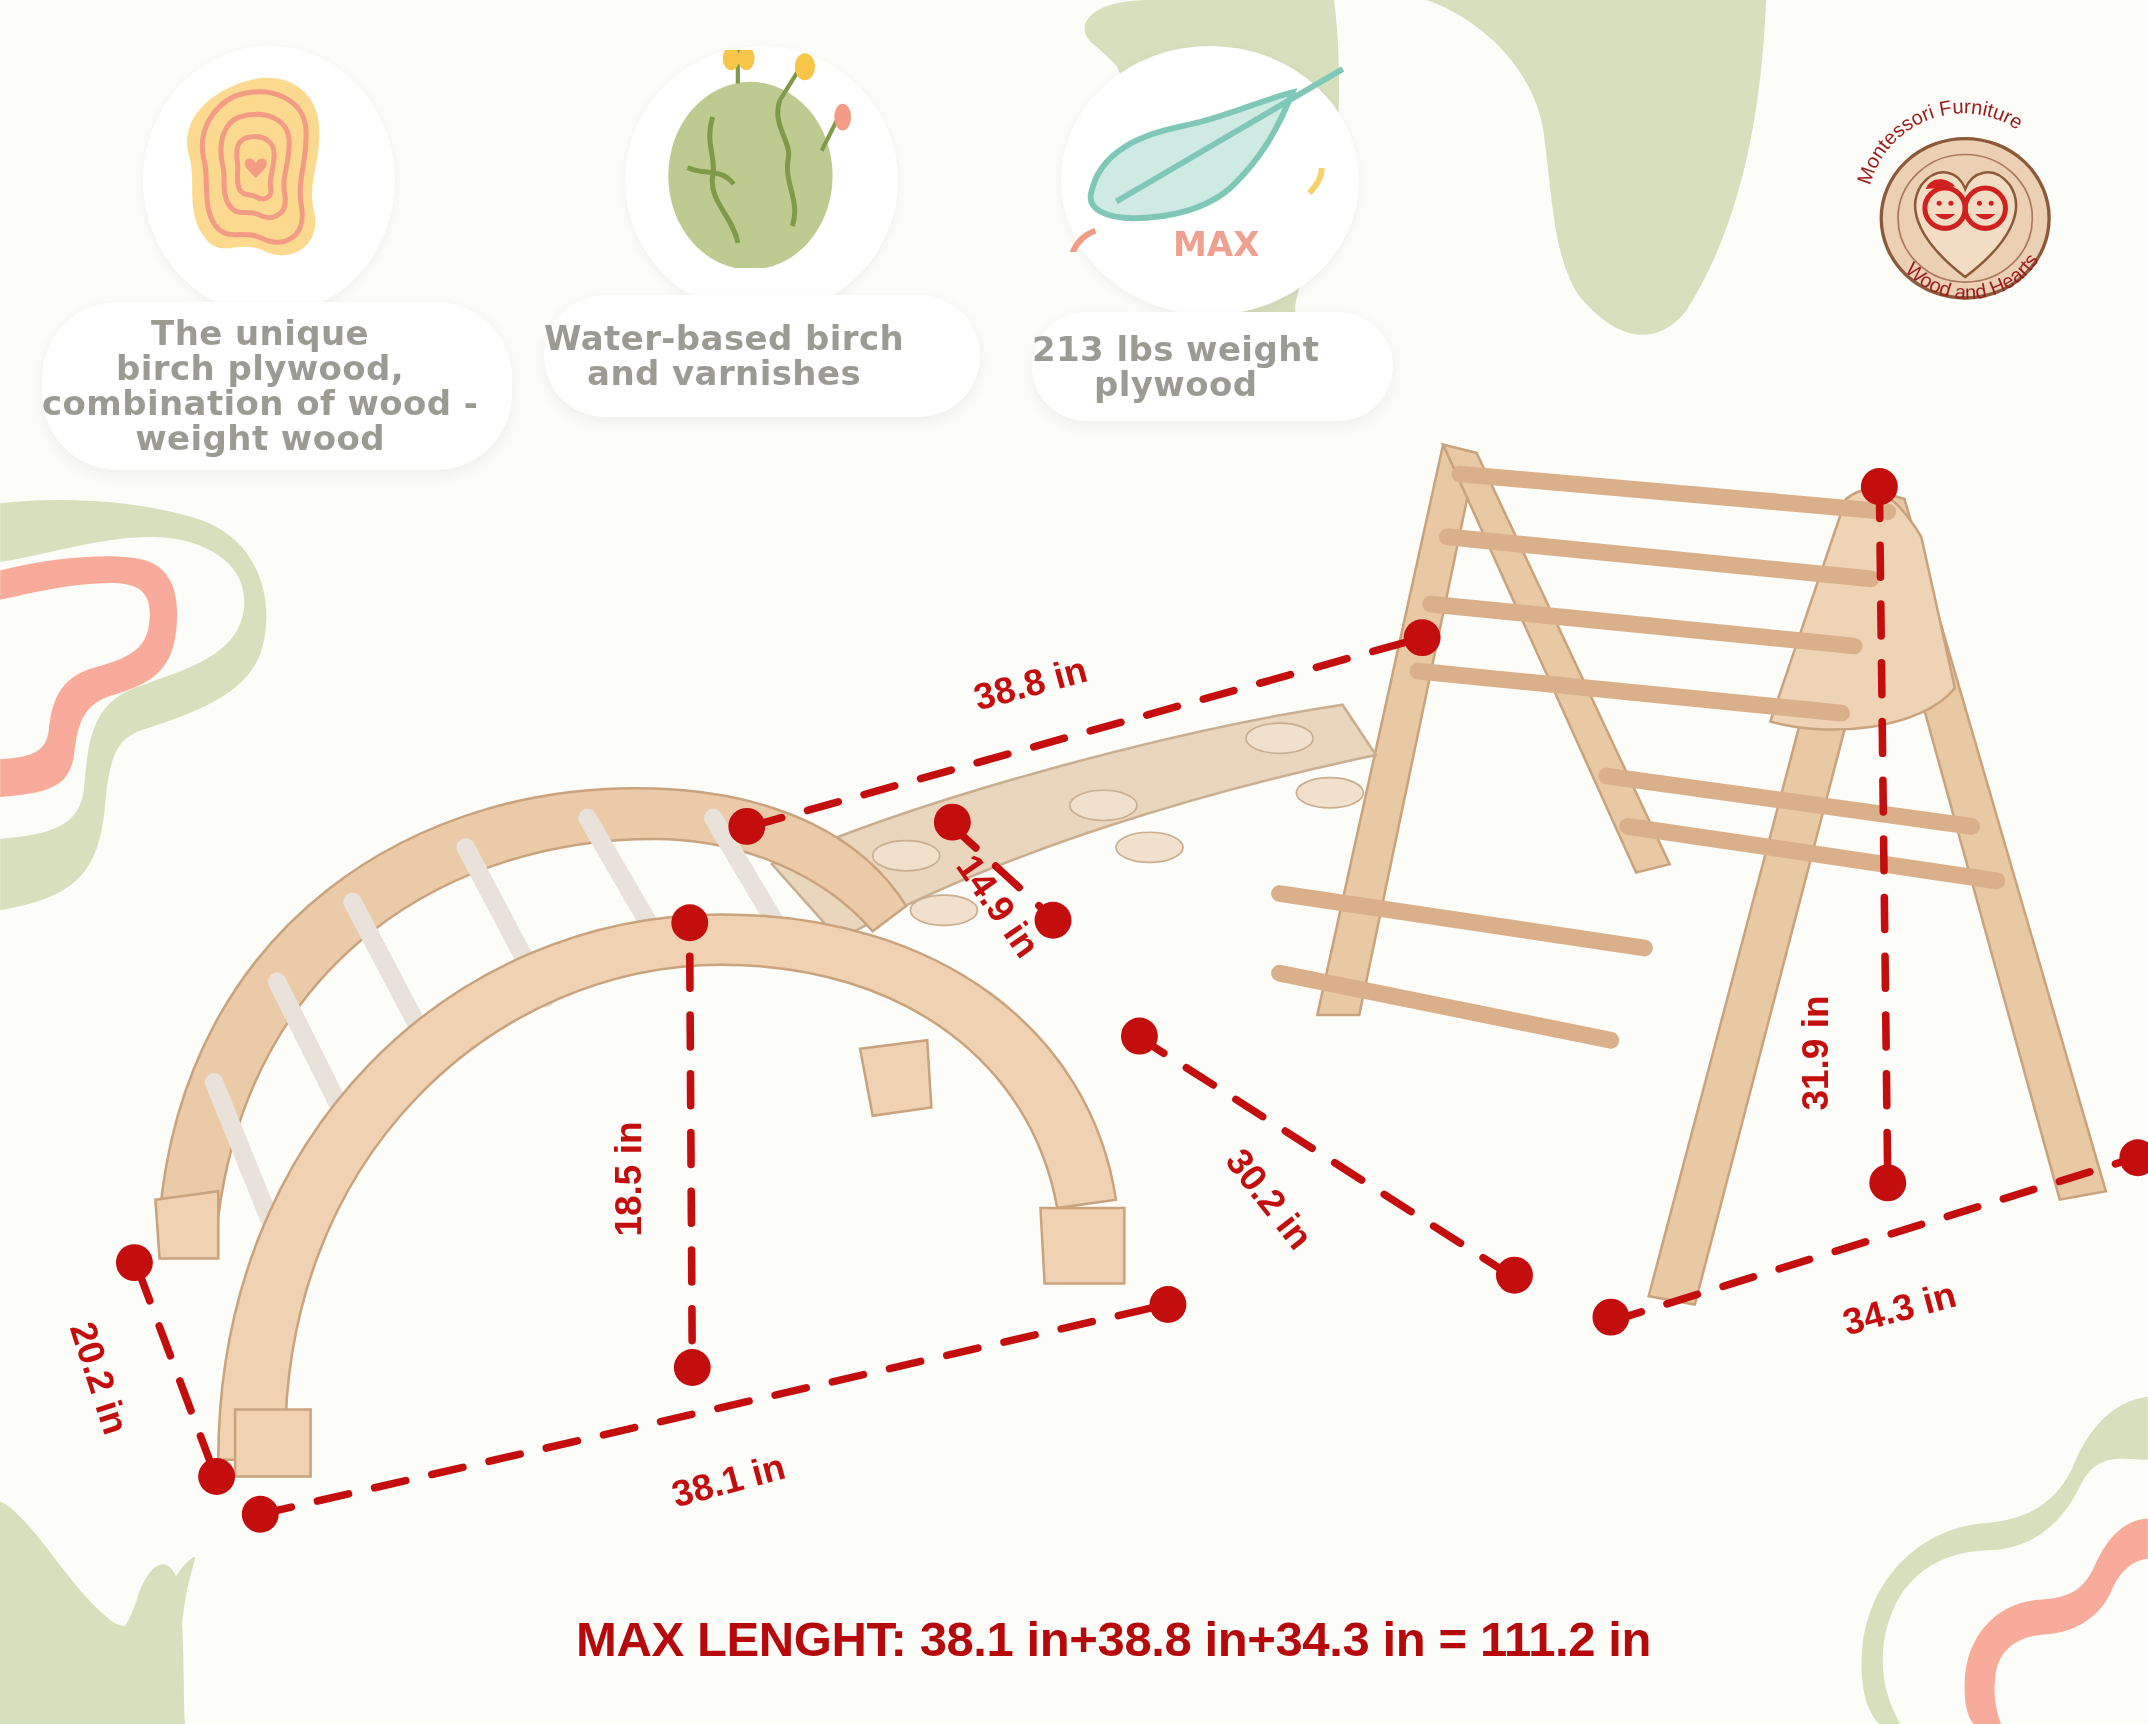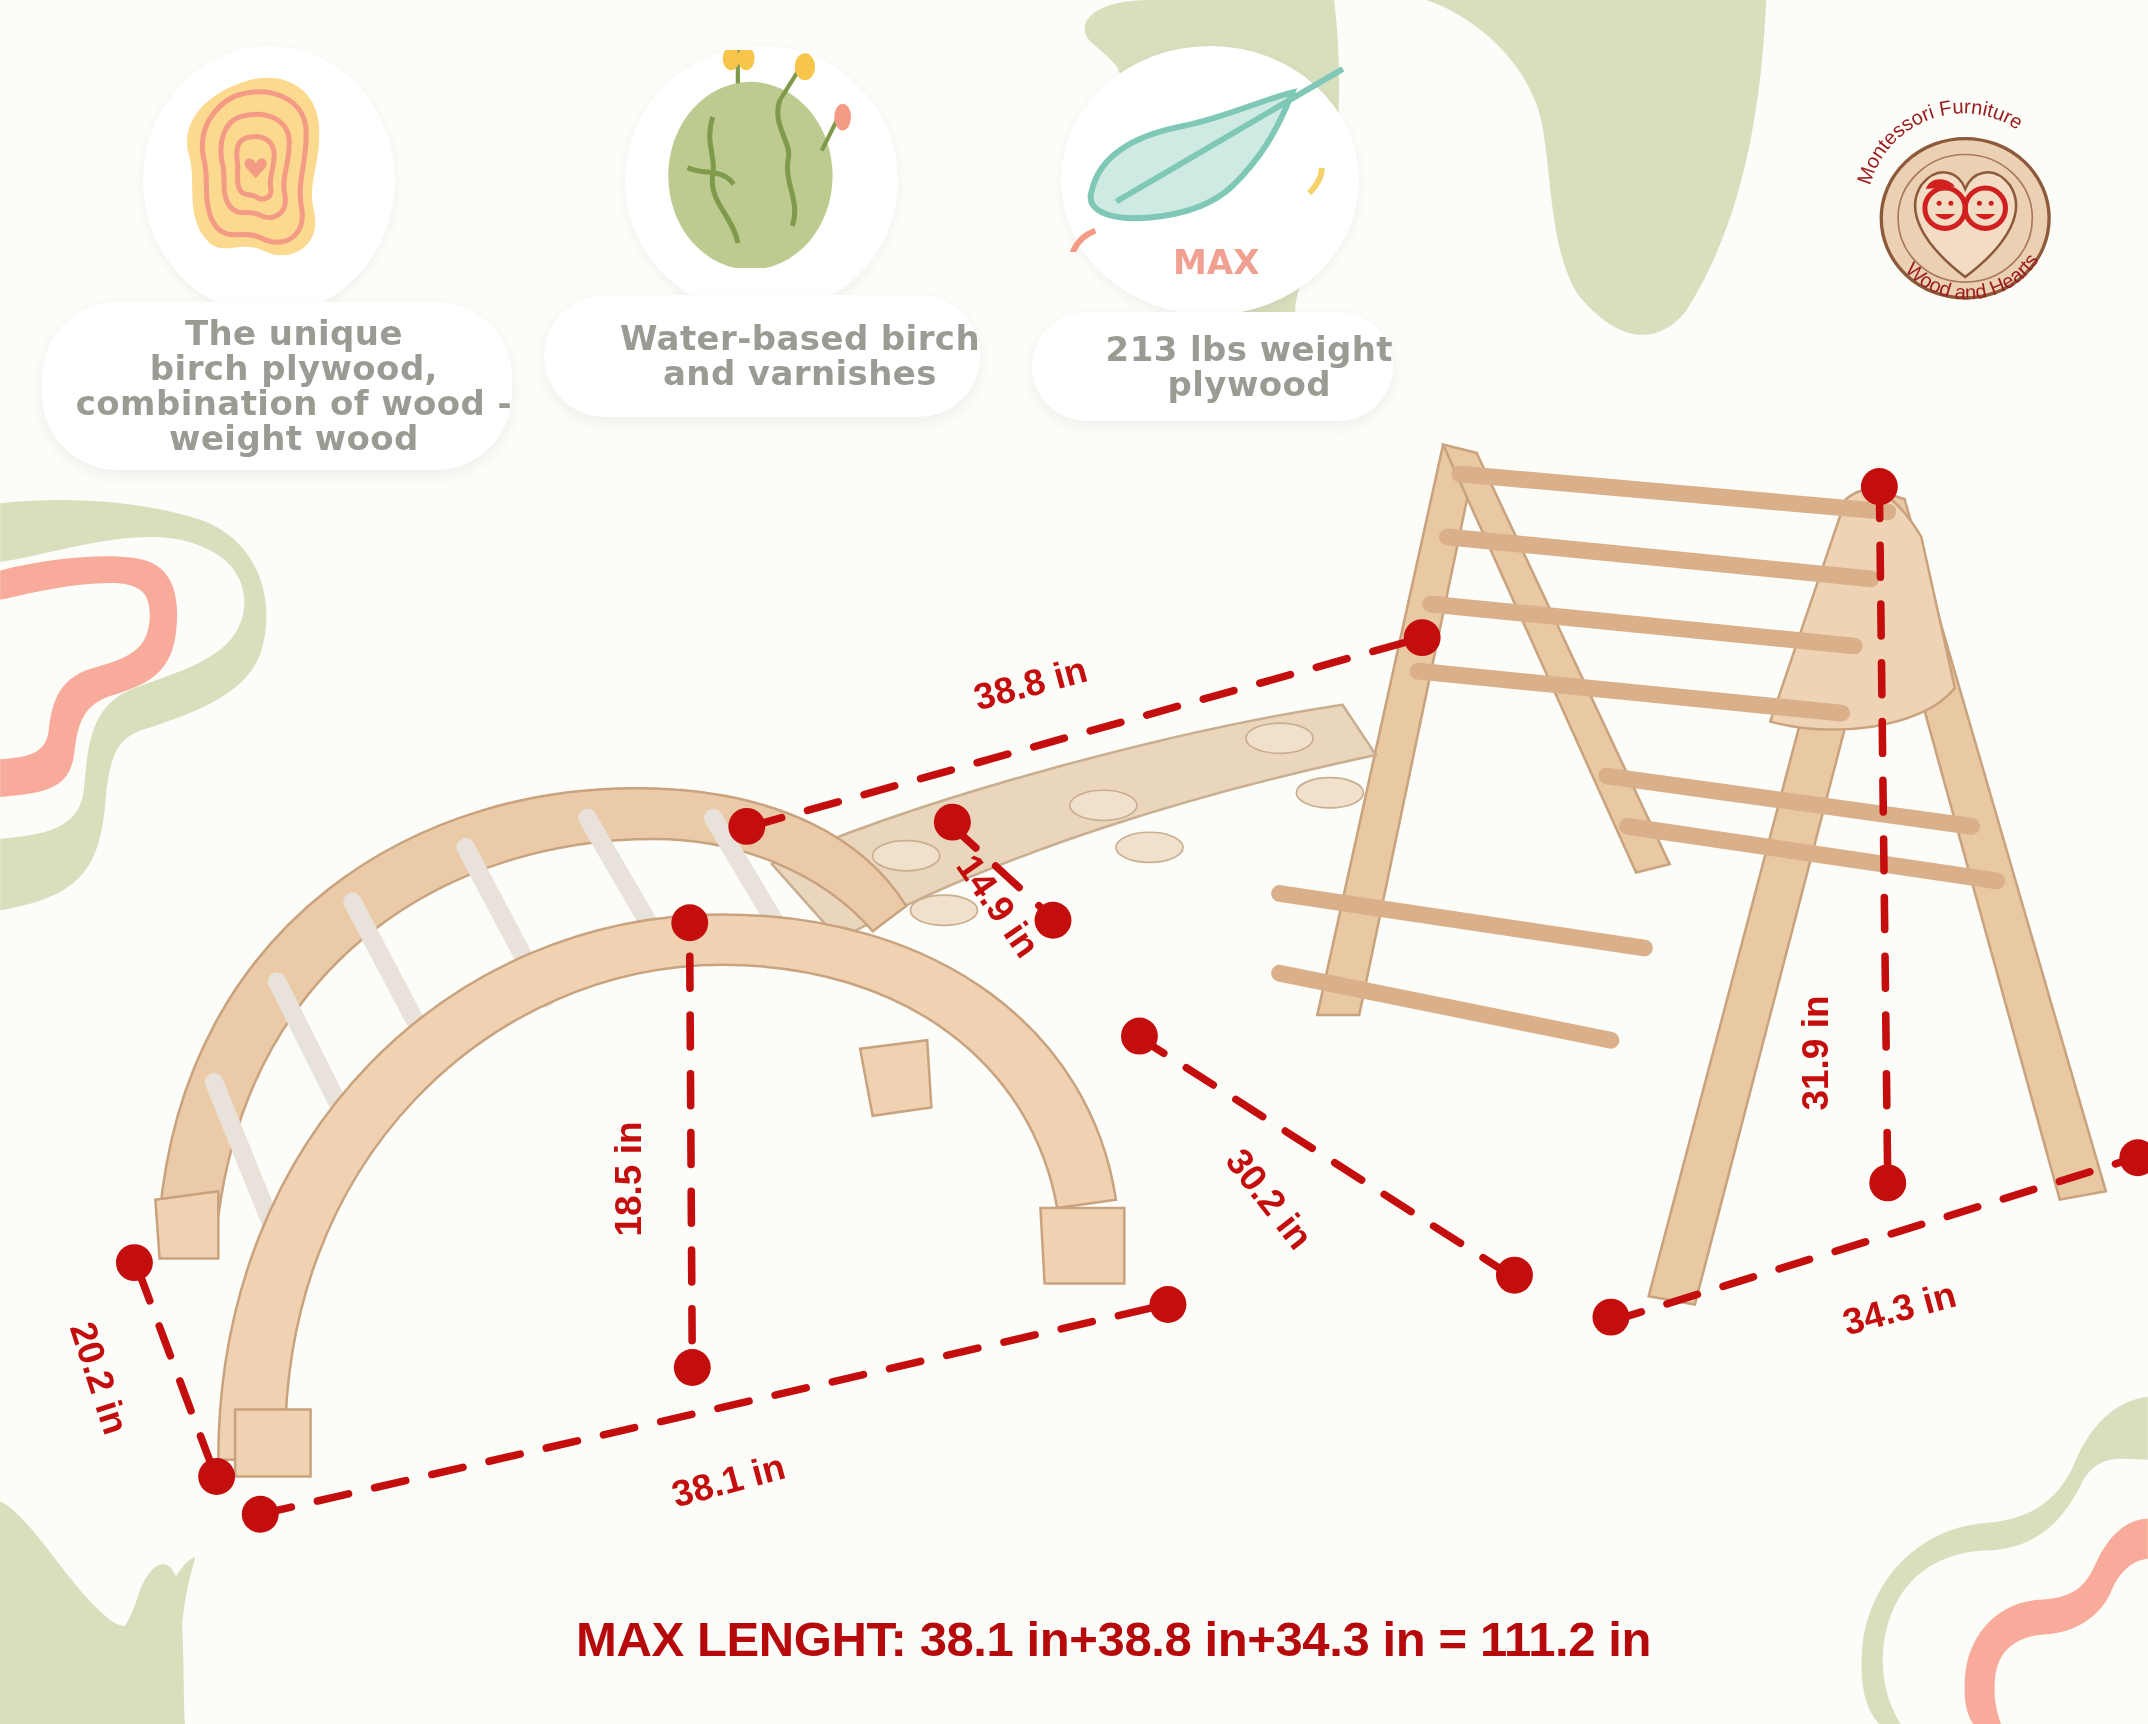--- a/index.html
+++ b/index.html
@@ -1,19 +1,19 @@
 <!DOCTYPE html>
 <html style="font-size:13.4px"><head>
 <meta charset="utf-8">
 <style>
   html, body { margin:0; padding:0; }
   body { width:2148px; height:1724px; background:#fcfcf8; position:relative; overflow:hidden; font-family:"DejaVu Sans", sans-serif; }
   .layer { position:absolute; left:0; top:0; }
   .bubble { position:absolute; background:#ffffff; border-radius:50%; box-shadow:0 3.4px 11.7px rgba(0,0,0,0.05); }
-  .pill { position:absolute; background:#ffffff; border-radius:76px; box-shadow:0 5px 15px rgba(0,0,0,0.06); display:flex; align-items:center; justify-content:flex-end; text-align:center; }
+  .pill { position:absolute; background:#ffffff; border-radius:76px; box-shadow:0 5px 15px rgba(0,0,0,0.06); display:flex; align-items:center; justify-content:flex-start; text-align:center; }
   .feat-text { color:#9c9b93; font-weight:bold; font-size:34px; line-height:35px; letter-spacing:0.4px; }
   .max-label { position:absolute; color:#f0a090; font-weight:bold; font-size:34px; }
   .dim { position:absolute; color:#c40d0d; font-weight:bold; font-size:37px; white-space:nowrap; font-family:"Liberation Sans", sans-serif; }
   .total { position:absolute; left:554px; top:1611px; color:#b5090c; font-weight:bold; font-size:49px; font-family:"Liberation Sans", sans-serif; white-space:nowrap; letter-spacing:-0.4px;margin-left:22px; }
   .logo-text { font-family:"Liberation Sans", sans-serif; font-size:24px; fill:#9a1b1b; }
 </style>
 </head>
 <body>
 
 <svg class="layer" width="2148" height="1724" viewBox="0 0 2560 2055">
@@ -69,21 +69,21 @@
   </div>
 </div>
 
 <div class="bubble" style="left:1061px;top:46px;width:298px;height:269px;"></div>
 <svg class="layer" style="left:1066px;top:67px;" width="302" height="185" viewBox="0 0 360 220">
   <path d="M30 150 C40 100 90 80 140 70 C190 60 230 40 270 30 C250 80 230 110 200 140 C170 170 120 180 80 180 C50 180 25 170 30 150 Z" fill="#cfeae2"></path>
   <path d="M30 150 C40 100 90 80 140 70 C190 60 230 40 270 30 C250 80 230 110 200 140 C170 170 120 180 80 180 C50 180 25 170 30 150 Z M60 160 L330 2" fill="none" stroke="#7fc8b8" stroke-width="7"></path>
   <path d="M5 230 C10 210 20 200 35 195" stroke="#f49b85" stroke-width="7" fill="none"></path>
   <path d="M290 150 C300 140 305 130 305 120" stroke="#f6d26a" stroke-width="7" fill="none"></path>
 </svg>
-<div class="max-label" style="left:1173px;top:242px;">MAX</div>
+<div class="max-label" style="left:1173px;top:224px;">MAX</div>
 <div class="pill" style="left:1032px;top:312px;width:361px;height:109px;">
   <div class="feat-text">
     <div>213 lbs weight</div>
     <div>plywood</div>
   </div>
 </div>
 
 <svg class="layer" style="left:1829px;top:84px;" width="269" height="235" viewBox="0 0 320 280">
   <defs>
     <path id="arcTop" d="M45 150 A115 115 0 0 1 275 150"></path>

